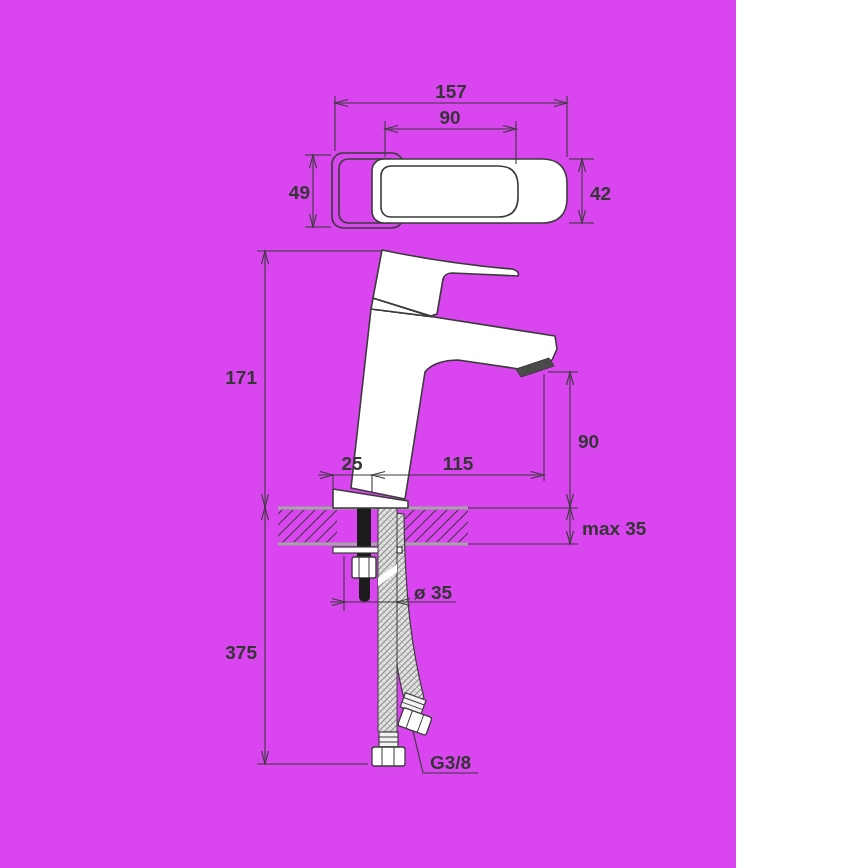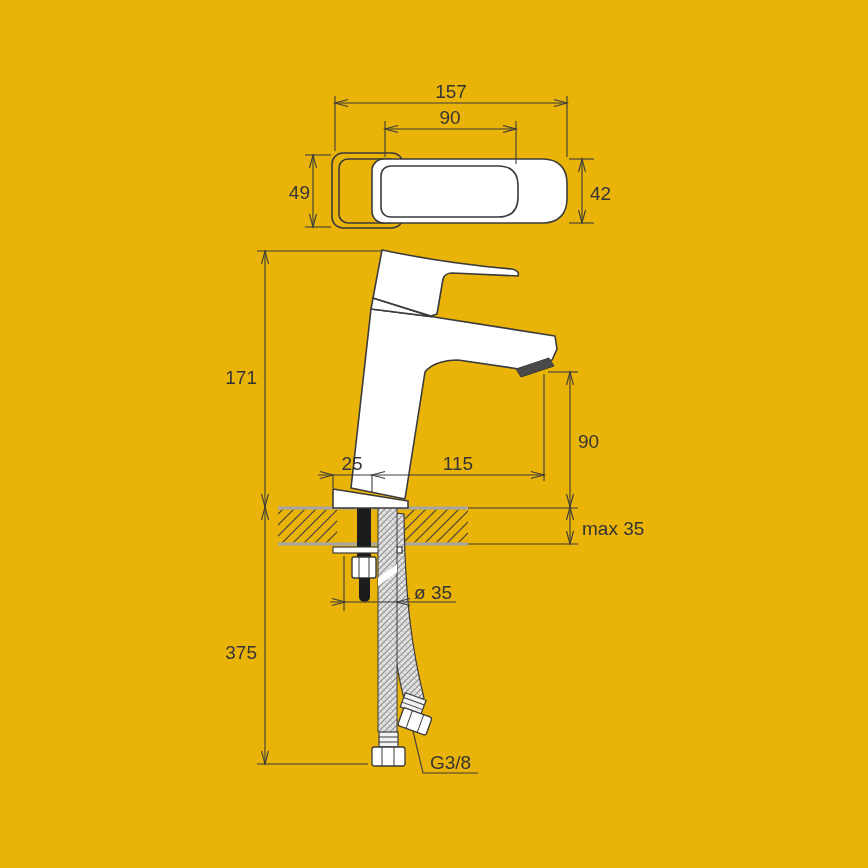--- a/index.html
+++ b/index.html
@@ -1,17 +1,17 @@
 <!DOCTYPE html>
 <html><head>
 <meta charset="utf-8">
 <style>
   html,body{margin:0;padding:0;background:#ffffff;}
-  #canvas{position:relative;width:868px;height:868px;background:#eab308;overflow:hidden;
-          font-family:"Liberation Sans", sans-serif;}
+  #canvas{position:relative;width:736px;height:868px;background:#d946ef;overflow:hidden;
+          font-family:"Liberation Sans", sans-serif;font-weight:bold;}
   svg{position:absolute;left:0;top:0;}
   text{font-family:"Liberation Sans", sans-serif;font-size:19px;fill:#353535;}
   .obj{stroke:#3b3b3b;stroke-width:1.6;fill:none;stroke-linejoin:round;stroke-linecap:round;}
   .objw{stroke:#3b3b3b;stroke-width:1.6;fill:#ffffff;stroke-linejoin:round;stroke-linecap:round;}
   .dim{stroke:#3b3b3b;stroke-width:1.1;fill:none;stroke-linecap:butt;}
   .arr{stroke:#3b3b3b;stroke-width:1.1;fill:none;stroke-linejoin:miter;}
   .deck{stroke:#a6a6a6;stroke-width:3;fill:none;}
   .thin{stroke:#3b3b3b;stroke-width:1;fill:none;}
 </style>
 </head>

